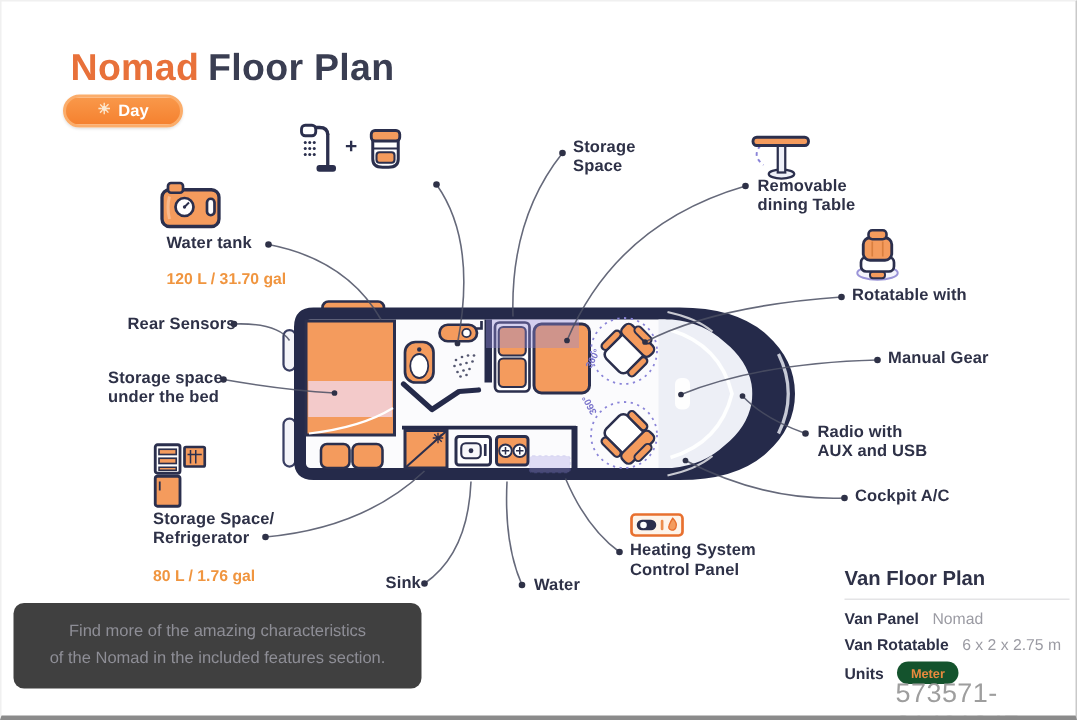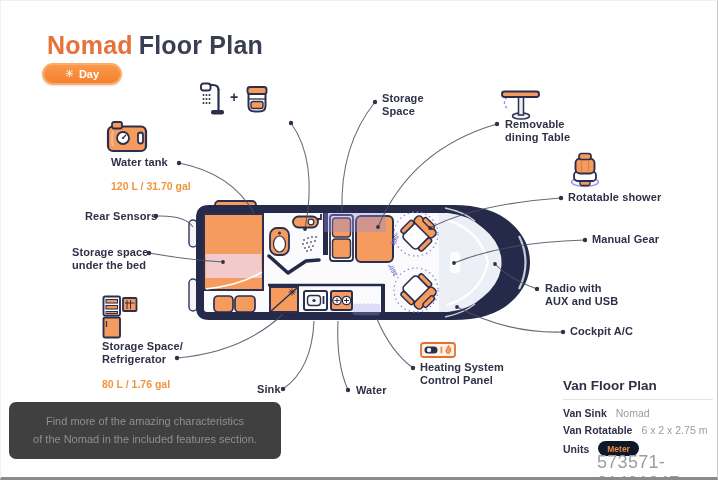--- a/index.html
+++ b/index.html
@@ -23,21 +23,21 @@
   .callout{position:absolute;z-index:2}
   .c-label{font-weight:700;font-size:11px;color:#2E3147;line-height:1.22;white-space:pre-line;letter-spacing:.1px}
   .c-value{font-weight:700;font-size:10.5px;color:#F0953F;margin-top:11px;white-space:pre-line}
   .note{position:absolute;left:8px;top:401px;width:272px;height:57px;background:#404040;border-radius:7px;
     display:flex;align-items:center;justify-content:center;text-align:center;
     font-size:11px;color:#8E8E96;line-height:1.55;white-space:pre-line;z-index:2}
   .panel-title{position:absolute;left:562px;top:377px;font-size:13.5px;font-weight:700;color:#2E3147;z-index:2}
   .panel-divider{position:absolute;left:562px;top:398px;width:150px;height:1px;background:#E4E4E6;z-index:2}
   .panel-row{position:absolute;left:562px;font-size:10.5px;color:#2E3147;font-weight:700;z-index:2;white-space:nowrap}
   .panel-row .val{font-weight:400;color:#9B9BA3;margin-left:9px}
-  .pill{display:inline-block;background:#0f172a;color:#E98A3E;font-size:8.5px;font-weight:700;
+  .pill{display:inline-block;background:#14532d;color:#E98A3E;font-size:8.5px;font-weight:700;
     padding:2.5px 9px;border-radius:9px;margin-left:9px;cursor:pointer;vertical-align:1px}
   .id-watermark{position:absolute;left:596px;top:451px;font-size:18px;color:#9E9E9E;letter-spacing:.3px;z-index:4}
   .deg{font-size:6.5px;fill:#7C76CC;font-weight:700;font-family:"Liberation Sans",sans-serif}
 </style>
 </head>
 <body>
 
 <div class="canvas">
 
 
@@ -277,21 +277,21 @@
   </div>
   <div class="callout" style="left:381px;top:91px">
     <div class="c-label">Storage
 Space</div>
   </div>
   <div class="callout" style="left:504px;top:117px">
     <div class="c-label">Removable
 dining Table</div>
   </div>
   <div class="callout" style="left:567px;top:190px">
-    <div class="c-label">Rotatable shower</div>
+    <div class="c-label">Rotatable with</div>
   </div>
   <div class="callout" style="left:84px;top:209px">
     <div class="c-label">Rear Sensors</div>
   </div>
   <div class="callout" style="left:71px;top:245px">
     <div class="c-label">Storage space
 under the bed</div>
   </div>
   <div class="callout" style="left:591px;top:232px">
     <div class="c-label">Manual Gear</div>
@@ -318,21 +318,21 @@
     <div class="c-label">Heating System
 Control Panel</div>
   </div>
 
   <div class="note">Find more of the amazing characteristics
 of the Nomad in the included features section.</div>
 
   <div class="panel-title">Van Floor Plan</div>
   <div class="panel-divider"></div>
   <div class="panel-row" style="top:406px">
-    <span>Van Sink</span><span class="val">Nomad</span>
+    <span>Van Panel</span><span class="val">Nomad</span>
   </div>
   <div class="panel-row" style="top:423px">
     <span>Van Rotatable</span><span class="val">6 x 2 x 2.75 m</span>
   </div>
   <div class="panel-row" style="top:440px">
     <span>Units</span><span class="pill">Meter</span>
   </div>
 
   <div class="id-watermark">573571-21491347</div>
 </div>

